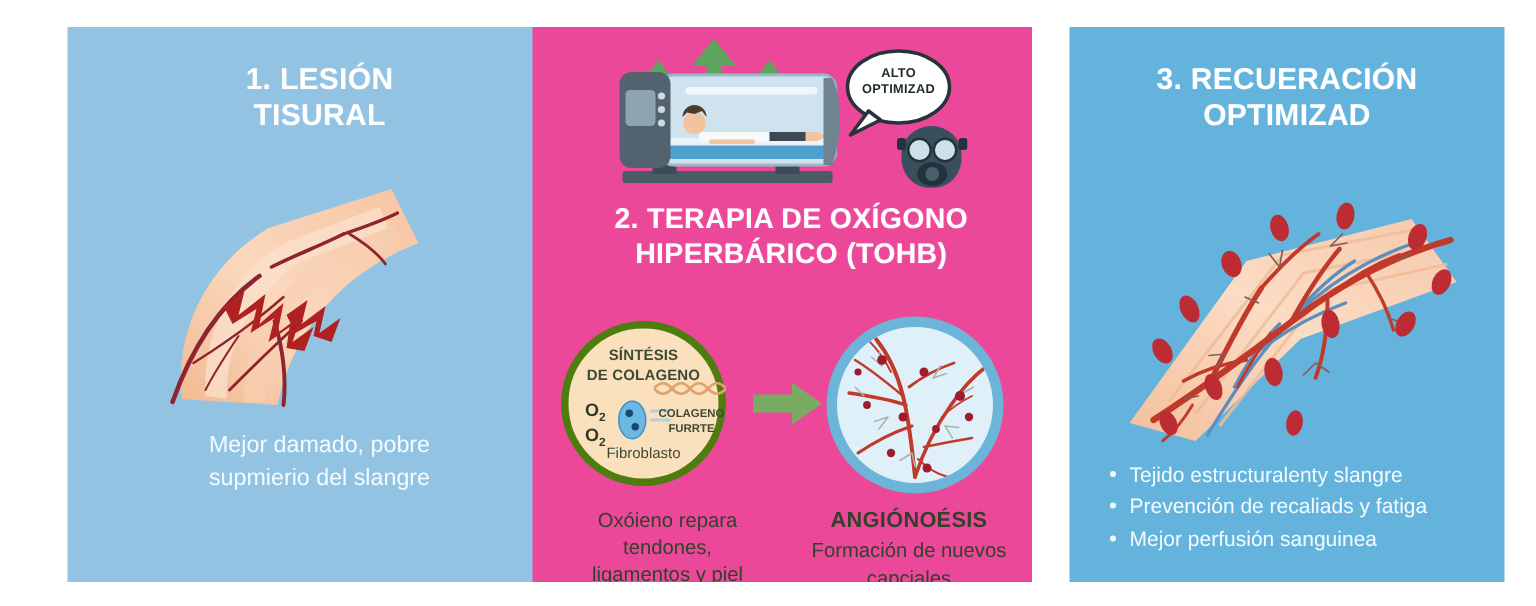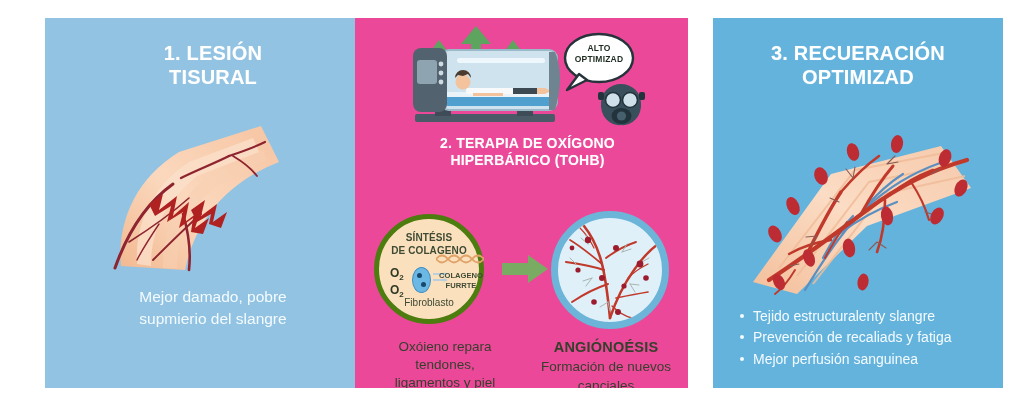--- a/index.html
+++ b/index.html
@@ -40,21 +40,21 @@
     letter-spacing: 0.2px;
     line-height: 1.22;
     text-shadow: 0 0 1px rgba(255,255,255,0.25);
   }
   #title-1, #title-3 {
     top: 23px;
     font-size: 20px;
   }
   #title-2 {
     top: 117px;
-    font-size: 14px;
+    font-size: 19px;
     padding-left: 12px;
   }
 
   .caption {
     position: absolute;
     left: 0; right: 0;
     text-align: center;
     color: #f4fbff;
     line-height: 1.42;
   }

